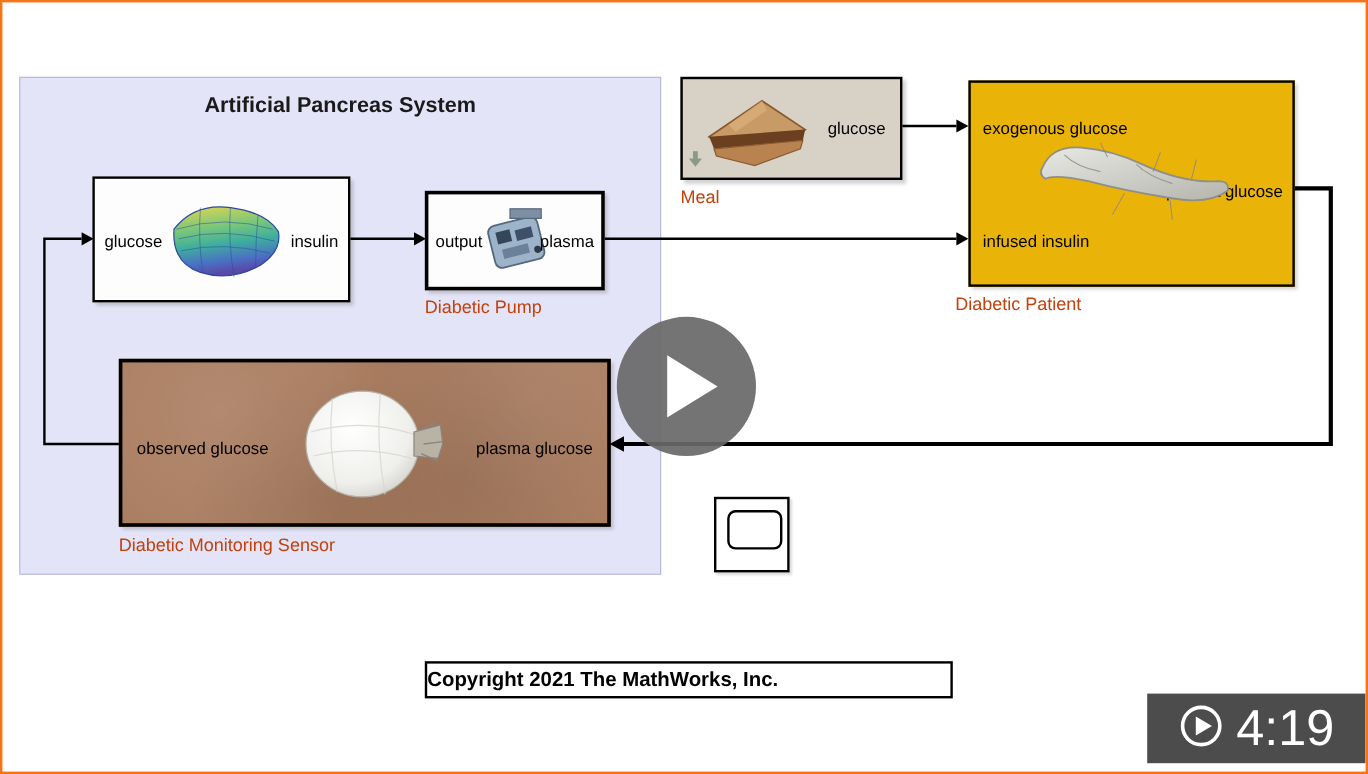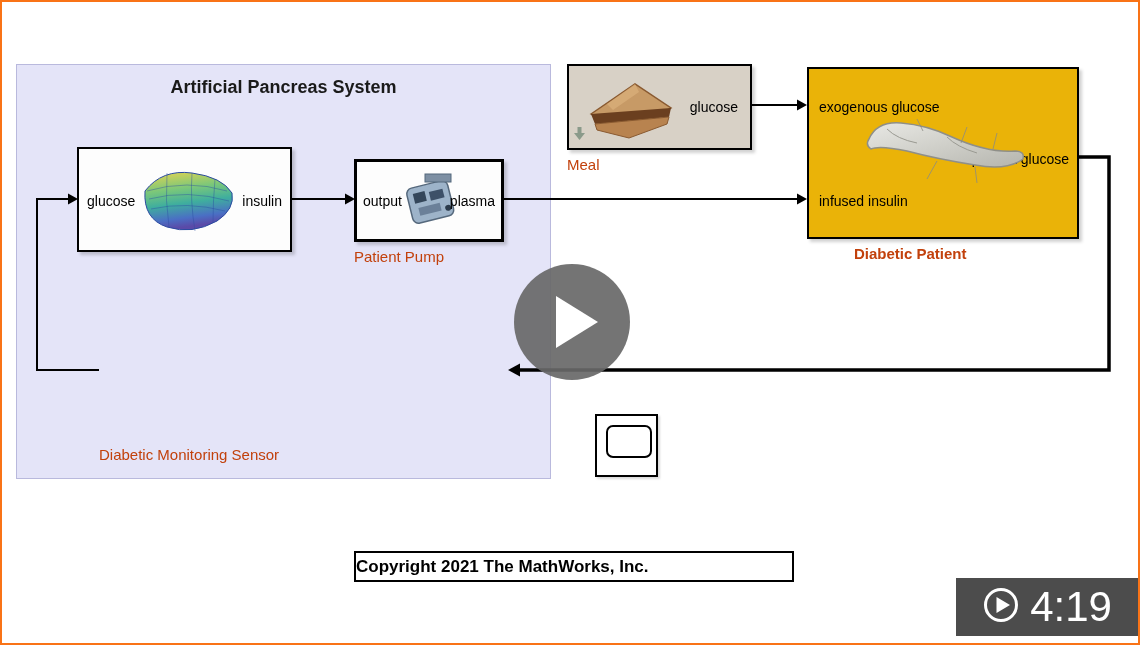--- a/index.html
+++ b/index.html
@@ -59,21 +59,21 @@
   .patient .port.right{right:8px;top:90px;}
   .patient .art{position:absolute;left:48px;top:40px;}
   
   .scope{left:593px;top:412px;width:63px;height:63px;background:#fff;border-width:2px;box-shadow:2px 2px 2px rgba(0,0,0,0.15);}
   .scope-screen{position:absolute;left:9px;top:9px;width:42px;height:29px;border:2px solid #000;border-radius:7px;background:#fff;}
   
   .lbl-controller{left:75px;top:256px;width:215px;}
   .lbl-pump{left:352px;top:246px;width:150px;}
   .lbl-sensor{left:97px;top:444px;width:410px;}
   .lbl-meal{left:565px;top:154px;width:185px;}
-  .lbl-patient{left:852px;top:243px;width:272px;font-weight:bold;}
+  .lbl-patient{left:794px;top:243px;width:272px;}
   
   .wires{position:absolute;left:0;top:0;width:1140px;height:645px;pointer-events:none;z-index:3;}
   
   .copyright-box{
     position:absolute;left:352px;top:549px;width:440px;height:31px;box-sizing:border-box;
     border:2px solid #000;background:#fff;display:flex;align-items:center;
     font-size:17px;font-weight:bold;
   }
   
   .play-overlay{
@@ -131,22 +131,41 @@
           <rect x="18" y="18" width="12" height="10" fill="#34465a"></rect>
           <rect x="34" y="20" width="14" height="9" fill="#3d5068"></rect>
           <rect x="20" y="33" width="22" height="8" fill="#6b8099"></rect>
           <circle cx="49" cy="40" r="3" fill="#2c3b4c"></circle>
         </g>
         <rect x="28" y="2" width="26" height="8" fill="#7d8fa3" stroke="#55687c" stroke-width="1"></rect>
       </svg>
     </span>
     <span class="port right">plasma</span>
   </div>
-  <div class="block-label lbl-pump">Patient Pump</div>
-
+  <div class="block-label lbl-pump">Diabetic Pump</div>
+
+  <div class="block sensor">
+    <span class="port left">observed glucose</span>
+    <span class="art">
+      <svg width="125" height="100" viewBox="0 0 125 100">
+        <defs>
+          <radialGradient id="bulbg" cx="0.4" cy="0.35" r="0.8">
+            <stop offset="0" stop-color="#ffffff"></stop>
+            <stop offset="0.65" stop-color="#efefec"></stop>
+            <stop offset="1" stop-color="#c9c6bf"></stop>
+          </radialGradient>
+        </defs>
+        <ellipse cx="55" cy="50" rx="47" ry="44" fill="url(#bulbg)" stroke="#b5b2aa" stroke-width="1"></ellipse>
+        <path d="M12 40 Q55 28 98 42 M14 60 Q55 50 96 62 M30 12 Q26 50 34 90 M70 8 Q66 50 74 92" fill="none" stroke="#d8d5ce" stroke-width="1" opacity="0.8"></path>
+        <polygon points="98,40 120,34 122,50 118,62 98,60" fill="#b9b3a6" stroke="#8a857a" stroke-width="1"></polygon>
+        <path d="M104 38 L116 32 M106 50 L122 48 M104 58 L118 64" stroke="#8a857a" stroke-width="1.2" fill="none"></path>
+      </svg>
+    </span>
+    <span class="port right">plasma glucose</span>
+  </div>
   <div class="block-label lbl-sensor">Diabetic Monitoring Sensor</div>
 
   <div class="block meal">
     <span class="art">
       <svg width="95" height="72" viewBox="0 0 95 72">
         <path d="M8 42 L52 12 L88 36 L46 62 Z" fill="#c79a66" stroke="#8a5a30" stroke-width="1.5"></path>
         <path d="M8 42 L88 36 L86 45 L12 52 Z" fill="#6b3f1f"></path>
         <path d="M12 52 L86 45 L84 52 L46 66 L14 58 Z" fill="#b8834f" stroke="#8a5a30" stroke-width="1"></path>
         <path d="M52 12 L56 20 L30 38 L24 32 Z" fill="#dbb07c" opacity="0.7"></path>
       </svg>

